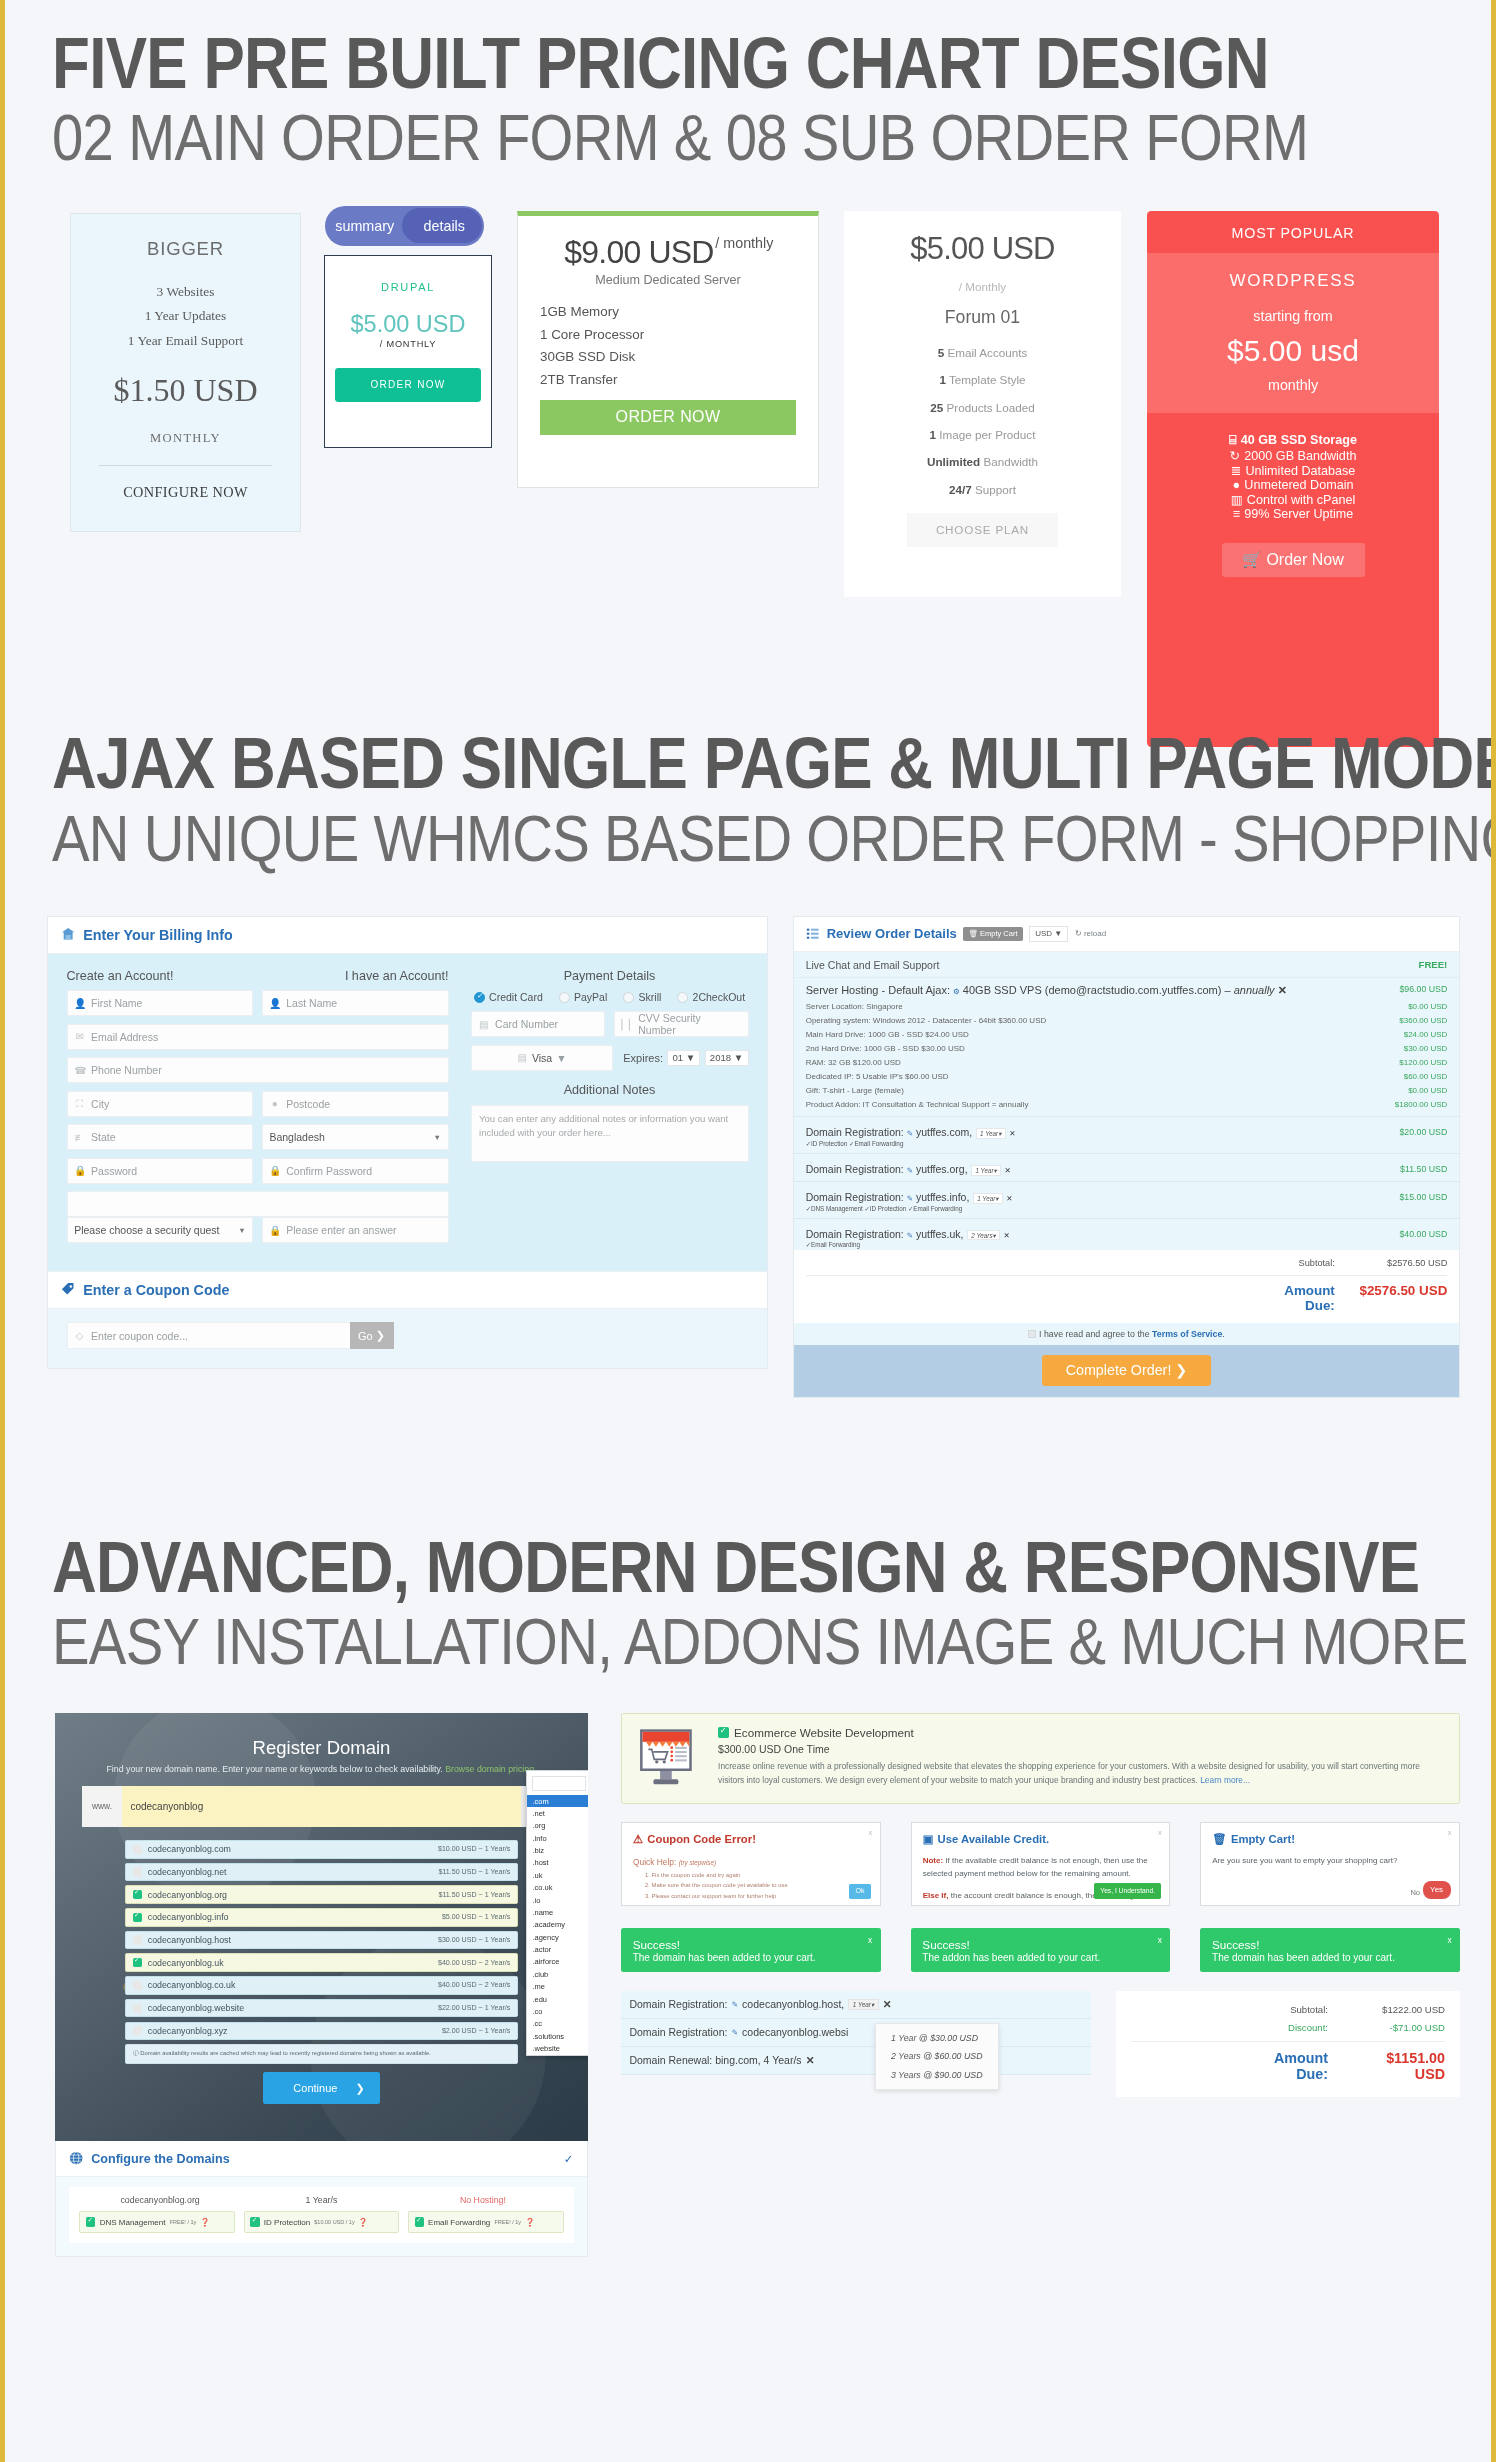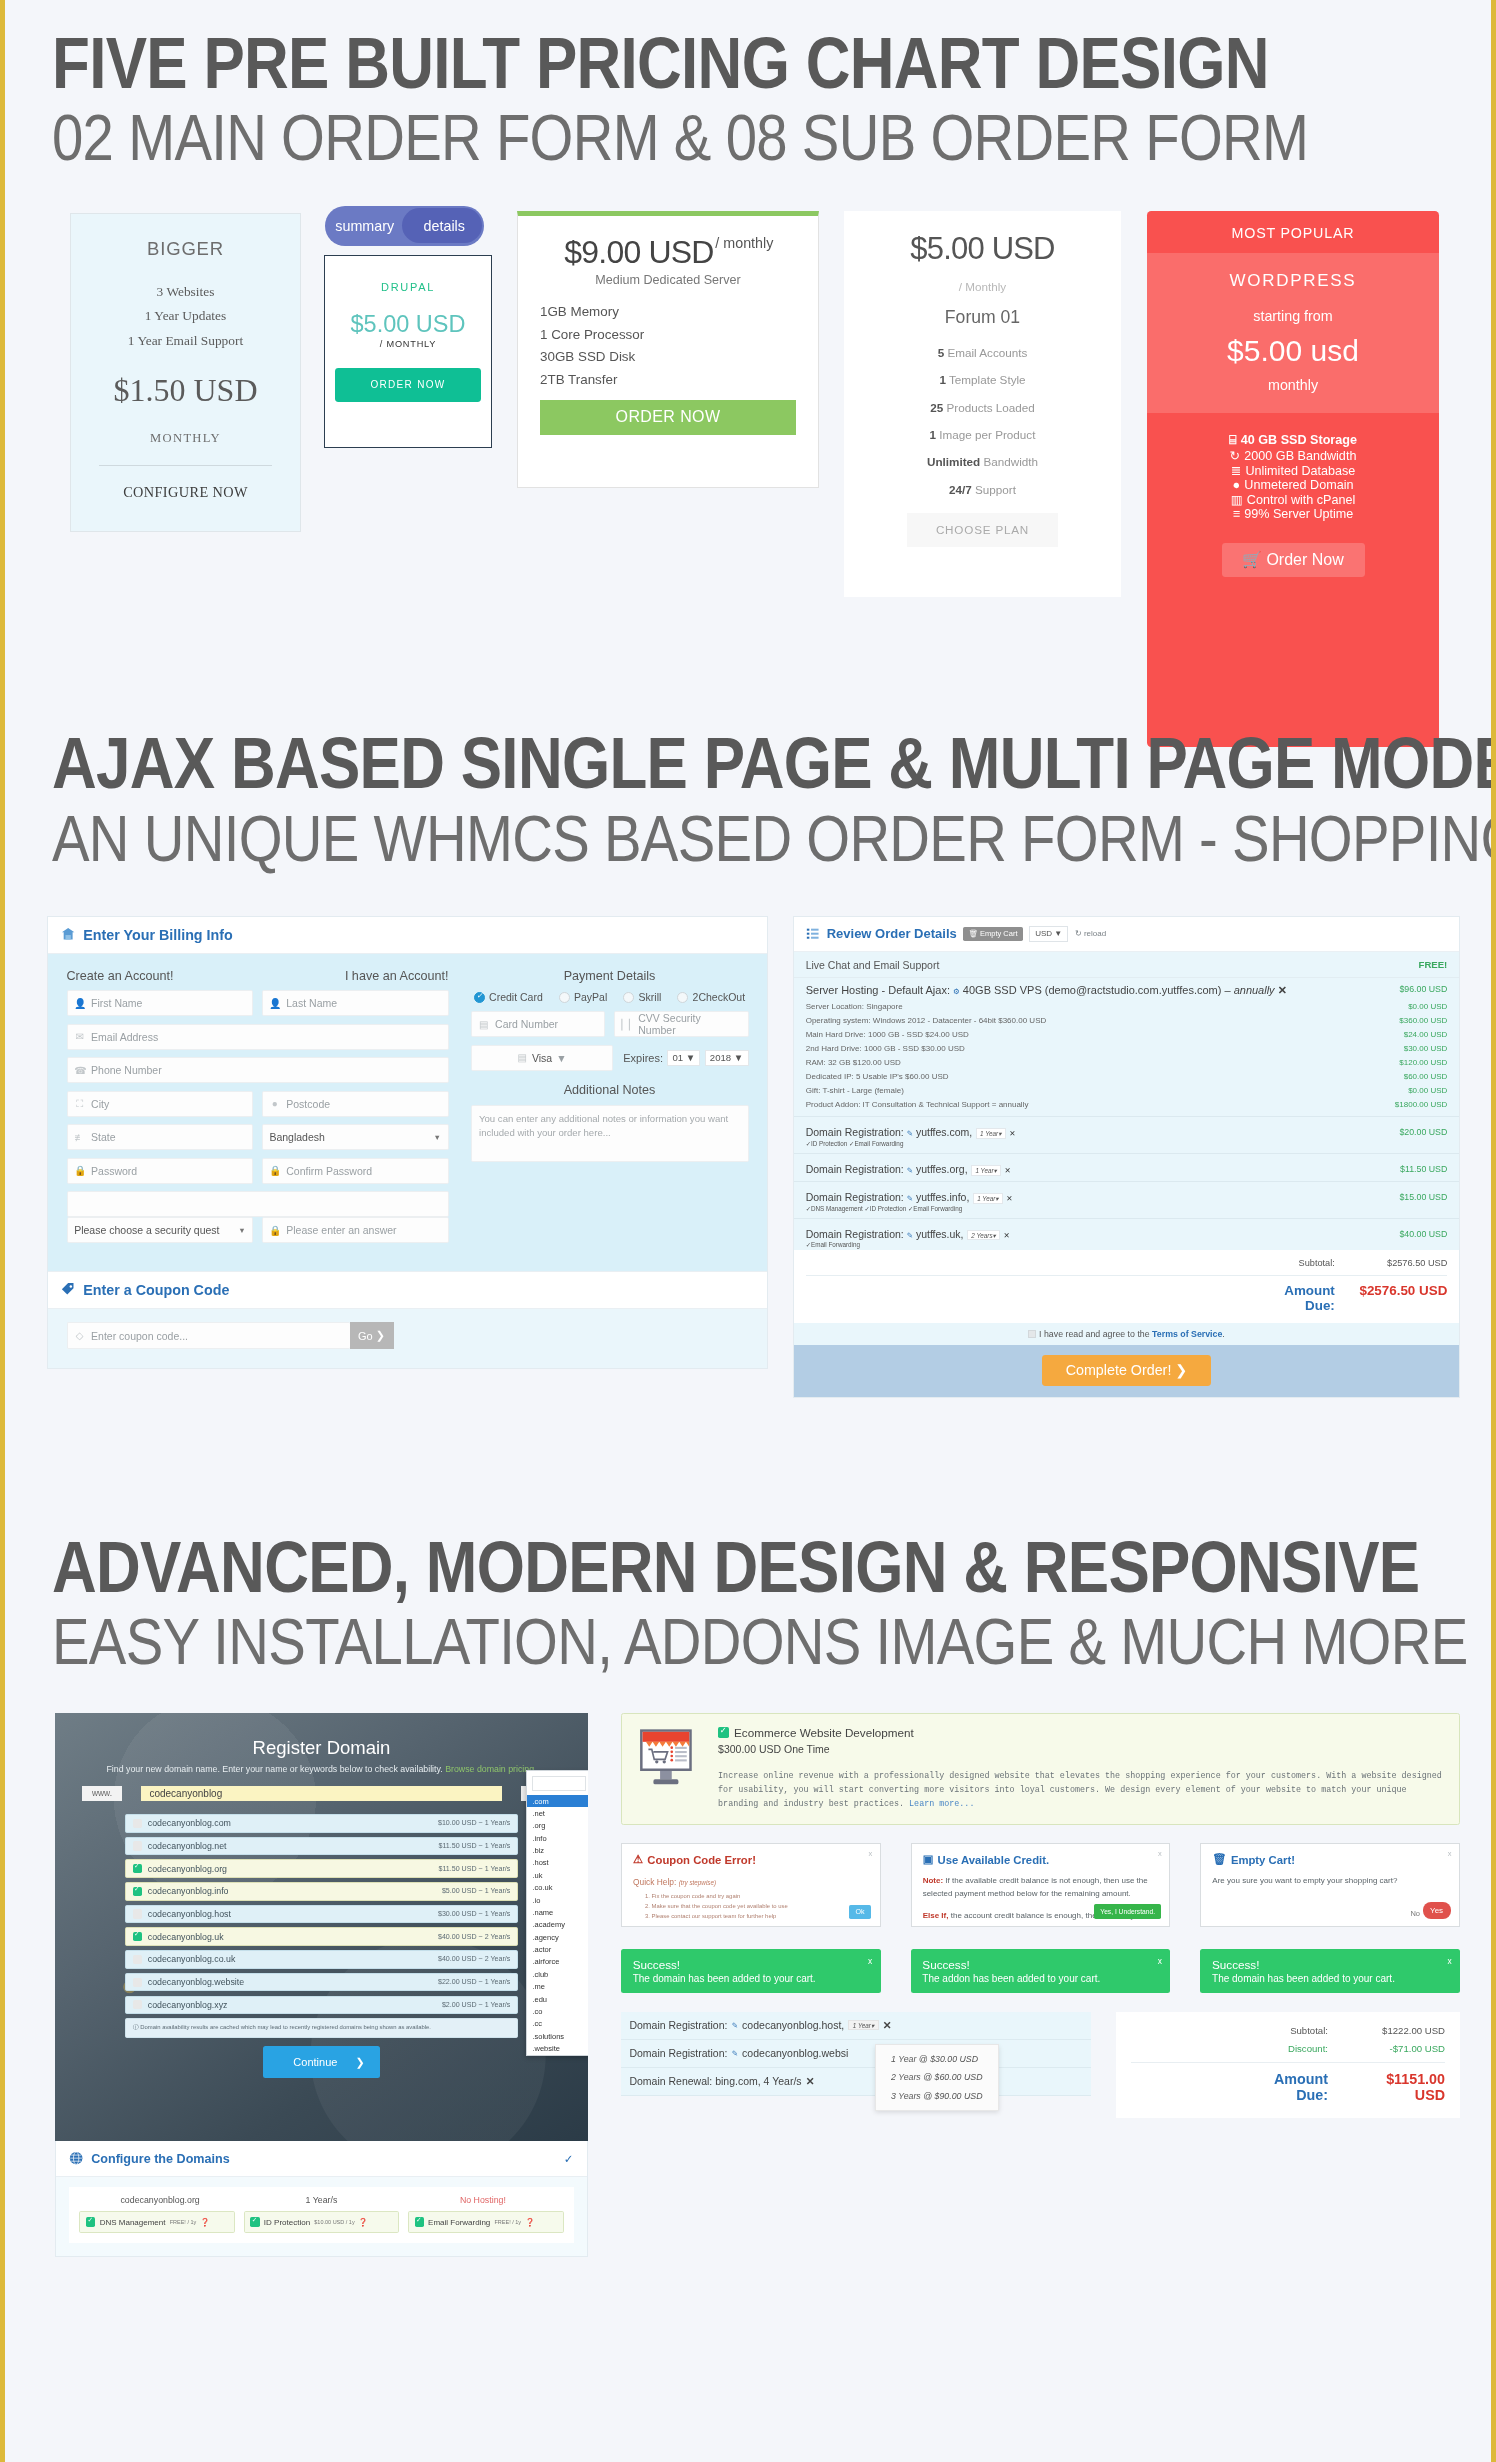--- a/index.html
+++ b/index.html
@@ -225,21 +225,21 @@
     content:""; position:absolute; inset:0;
     background:
       radial-gradient(circle at 14% 64%, rgba(236,190,60,.35) 0 5.9px, transparent 6.7px),
       radial-gradient(circle at 92% 41%, rgba(236,190,60,.4) 0 10px, transparent 11px),
       radial-gradient(circle at 30% 20%, rgba(255,255,255,.06) 0 101px, transparent 101px),
       radial-gradient(circle at 70% 80%, rgba(255,255,255,.05) 0 117px, transparent 118px);
   }
   .dh-t { position:relative; text-align:center; color:#fff; font-size:18.5px; padding-top:23.5px; font-weight:300;}
   .dh-s { position:relative; text-align:center; color:#e8eef1; font-size:8.8px; padding-top:5px; }
   .dh-s .lnk { color:#8ec46b; }
-  .searchbar { position:relative; margin:11.7px 27px 0 27px; display:flex; height:15px;gap:19px; }
+  .searchbar { position:relative; margin:11.7px 27px 0 27px; display:flex; height:41px; }
   .searchbar .www { background:#f3f3f3; width:40px; display:flex; align-items:center; justify-content:center; font-size:8.4px; color:#666;}
   .searchbar .inp { flex:1; background:#fbf4c2; display:flex; align-items:center; padding:0 8.4px; font-size:10px; color:#444;}
   .searchbar .tld { background:#ececec; width:40px; display:flex; align-items:center; justify-content:center; gap:3.4px; font-size:8.4px; color:#444;}
   .dlist { position:relative; margin:13.4px 70px 0 70px; }
   .ditem {
     display:flex; align-items:center; background:#dff0f7; border:0.8px solid #c5dfea;
     height:18.5px; margin-bottom:4.2px; padding:0 6.7px; border-radius:1.7px; font-size:8.8px; color:#41525c;
   }
   .ditem.sel { background:#f7f8e2; border-color:#dde0b6; }
   .ditem .cb { width:9.2px; height:9.2px; background:#e8e8e8; border-radius:1.7px; margin-right:5.9px; }
@@ -274,21 +274,21 @@
   .right-col { position:absolute; left:616px; top:0; width:839px; }
   .ecom {
     background:#f7faea; border:0.8px solid #d8e5bd; border-radius:2.5px;
     display:flex; gap:11.7px; padding:11.7px 13.4px;
   }
   .ecom-img { width:71px; height:65px; flex:none; }
   .ecom .hd { font-size:11.7px; color:#444; display:flex; align-items:center; gap:5px; }
   .ecom .cb { width:11px; height:11px; background:#1fc281; border-radius:1.7px; position:relative; }
   .ecom .cb:after{ content:"✓"; color:#fff; font-size:8.4px; position:absolute; left:1.7px; top:-1.7px;}
   .ecom .pr { font-size:10.5px; color:#444; margin-top:4.2px; }
-  .ecom .ds { font-size:8.4px; color:#6b7378; line-height:1.65; margin-top:15px;font-family:Liberation Mono, monospace; }
+  .ecom .ds { font-size:8.4px; color:#6b7378; line-height:1.65; margin-top:5px; }
   .ecom .ds a { color:#4a86c5; }
 
   .alerts { display:flex; gap:30px; margin-top:18.5px; }
   .alert { flex:1; background:#fff; border:0.8px solid #d9dde0; padding:9.2px 11px 8.4px 11px; position:relative; height:84px;}
   .alert .x { position:absolute; right:7.5px; top:5px; font-size:7.5px; color:#b9bfc3; }
   .alert .ttl { font-size:11.3px; font-weight:bold; display:flex; align-items:center; gap:4.2px;}
   .alert.err .ttl { color:#c0392b; }
   .alert.inf .ttl { color:#2a6fb5; }
   .alert .qh { font-size:8.4px; color:#c0785f; margin-top:11px; }
   .alert .qh i { font-size:6.3px; }

